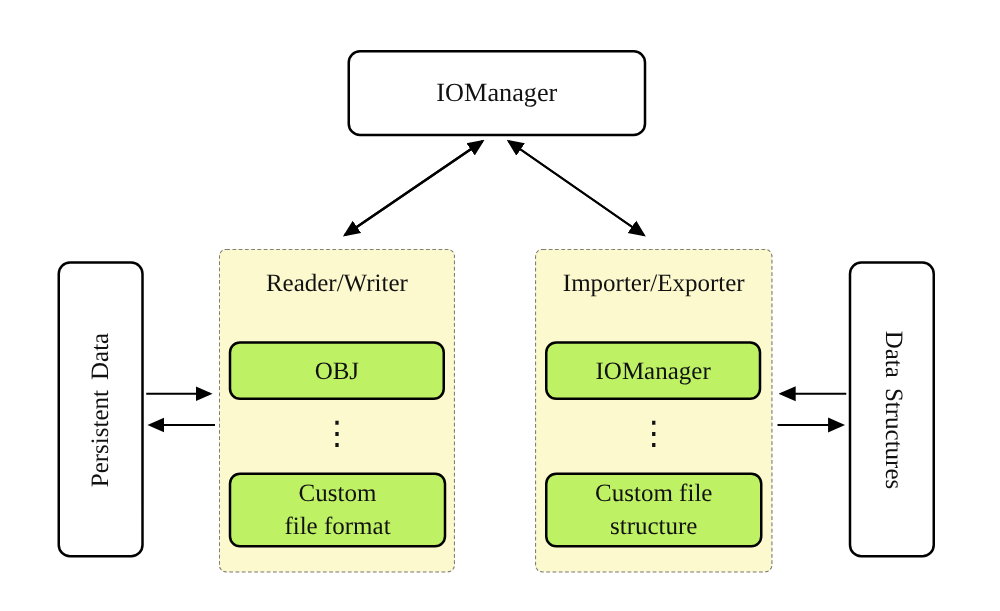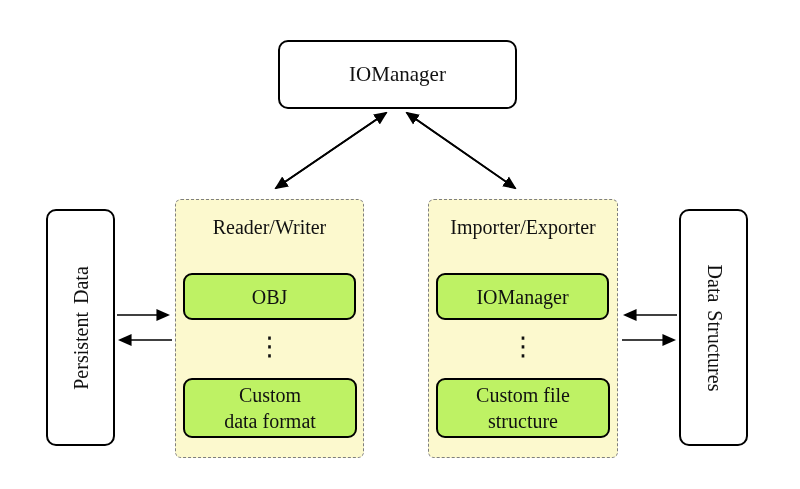--- a/index.html
+++ b/index.html
@@ -138,21 +138,21 @@
   </div>
 
   <div class="group reader-writer">
     <div class="group-label">Reader/Writer</div>
     <div class="item top">
       <span>OBJ</span>
     </div>
     <div class="dots">⋮</div>
     <div class="item bottom">
       <span>Custom
-data format</span>
+file format</span>
     </div>
   </div>
 
   <div class="group importer-exporter">
     <div class="group-label">Importer/Exporter</div>
     <div class="item top">
       <span>IOManager</span>
     </div>
     <div class="dots">⋮</div>
     <div class="item bottom">

